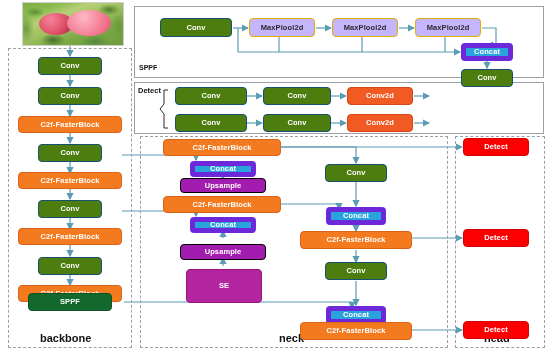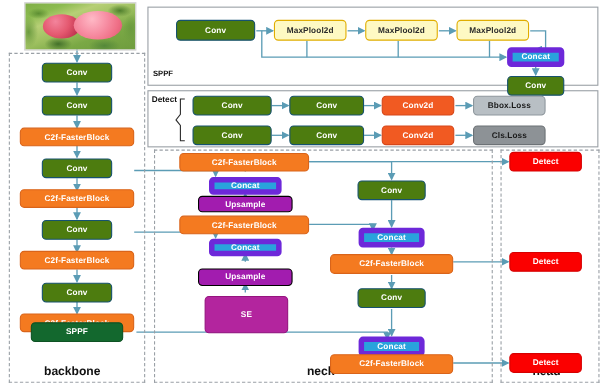--- a/index.html
+++ b/index.html
@@ -10,21 +10,21 @@
   .blk{position:absolute;box-sizing:border-box;border-radius:4px;
        display:flex;align-items:center;justify-content:center;
        color:#ffffff;font-weight:bold;letter-spacing:.1px;
        white-space:nowrap;line-height:1;}
   .conv      {background:#4d7c0f;border:1px solid #16526f;}
   .c2f       {background:#f47a20;border:1px solid #d9641a;}
   .sppf      {background:#13682e;border:1px solid #0e5224;}
   .concat    {background:#29a3dc;border:5px solid #6d28d9;}
   .upsample  {background:#a21caf;border:1px solid #000000;}
   .se        {background:#b3259e;border:1px solid #95147f;}
-  .maxpool   {background:#fef9c3;border:1px solid #e0ad00;color:#2b2b2b;}
+  .maxpool   {background:#c4b5fd;border:1px solid #e0ad00;color:#2b2b2b;}
   .conv2d    {background:#f15a22;border:1px solid #d6471a;}
   .detect    {background:#fb0000;border:1px solid #d60000;}
   .bbox      {background:#b8bfc4;border:1px solid #8e979d;color:#1a1a1a;}
   .cls       {background:#8d9296;border:1px solid #6d7276;color:#1a1a1a;}
 
   .grp{position:absolute;box-sizing:border-box;}
   .grp-dash{border:1px dashed #9aa0a6;}
   .grp-solid{border:1px solid #9aa0a6;}
   .grp-label{position:absolute;color:#111;font-weight:bold;white-space:nowrap;}
 
@@ -143,26 +143,24 @@
   <div class="blk conv" style="left:160px;top:18px;width:72px;height:19px;font-size:7.5px;">Conv</div>
   <div class="blk maxpool" style="left:249px;top:18px;width:66px;height:19px;font-size:7.5px;">MaxPlool2d</div>
   <div class="blk maxpool" style="left:332px;top:18px;width:66px;height:19px;font-size:7.5px;">MaxPlool2d</div>
   <div class="blk maxpool" style="left:415px;top:18px;width:66px;height:19px;font-size:7.5px;">MaxPlool2d</div>
   <div class="blk concat" style="left:461px;top:43px;width:52px;height:18px;font-size:7.5px;">Concat</div>
   <div class="blk conv" style="left:461px;top:69px;width:52px;height:18px;font-size:7.5px;">Conv</div>
 
   <div class="blk conv" style="left:175px;top:87px;width:72px;height:18px;font-size:7.5px;">Conv</div>
   <div class="blk conv" style="left:263px;top:87px;width:68px;height:18px;font-size:7.5px;">Conv</div>
   <div class="blk conv2d" style="left:347px;top:87px;width:66px;height:18px;font-size:7.5px;">Conv2d</div>
-  <div class="blk bbox" style="left:430px;top:87px;width:66px;height:18px;font-size:7.5px;">Bbox.Loss</div>
 
   <div class="blk conv" style="left:175px;top:114px;width:72px;height:18px;font-size:7.5px;">Conv</div>
   <div class="blk conv" style="left:263px;top:114px;width:68px;height:18px;font-size:7.5px;">Conv</div>
   <div class="blk conv2d" style="left:347px;top:114px;width:66px;height:18px;font-size:7.5px;">Conv2d</div>
-  <div class="blk cls" style="left:430px;top:114px;width:66px;height:18px;font-size:7.5px;">Cls.Loss</div>
 
   <div class="blk conv" style="left:38px;top:57px;width:64px;height:18px;font-size:7.5px;">Conv</div>
   <div class="blk conv" style="left:38px;top:87px;width:64px;height:18px;font-size:7.5px;">Conv</div>
   <div class="blk c2f" style="left:18px;top:116px;width:104px;height:17px;font-size:7.5px;">C2f-FasterBlock</div>
   <div class="blk conv" style="left:38px;top:144px;width:64px;height:18px;font-size:7.5px;">Conv</div>
   <div class="blk c2f" style="left:18px;top:172px;width:104px;height:17px;font-size:7.5px;">C2f-FasterBlock</div>
   <div class="blk conv" style="left:38px;top:200px;width:64px;height:18px;font-size:7.5px;">Conv</div>
   <div class="blk c2f" style="left:18px;top:228px;width:104px;height:17px;font-size:7.5px;">C2f-FasterBlock</div>
   <div class="blk conv" style="left:38px;top:257px;width:64px;height:18px;font-size:7.5px;">Conv</div>
   <div class="blk c2f" style="left:18px;top:285px;width:104px;height:17px;font-size:7.5px;">C2f-FasterBlock</div>

